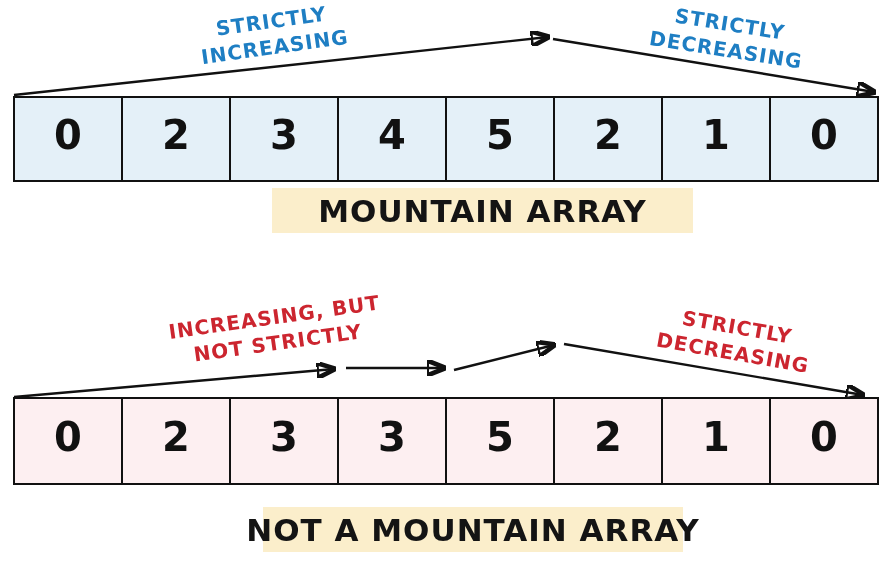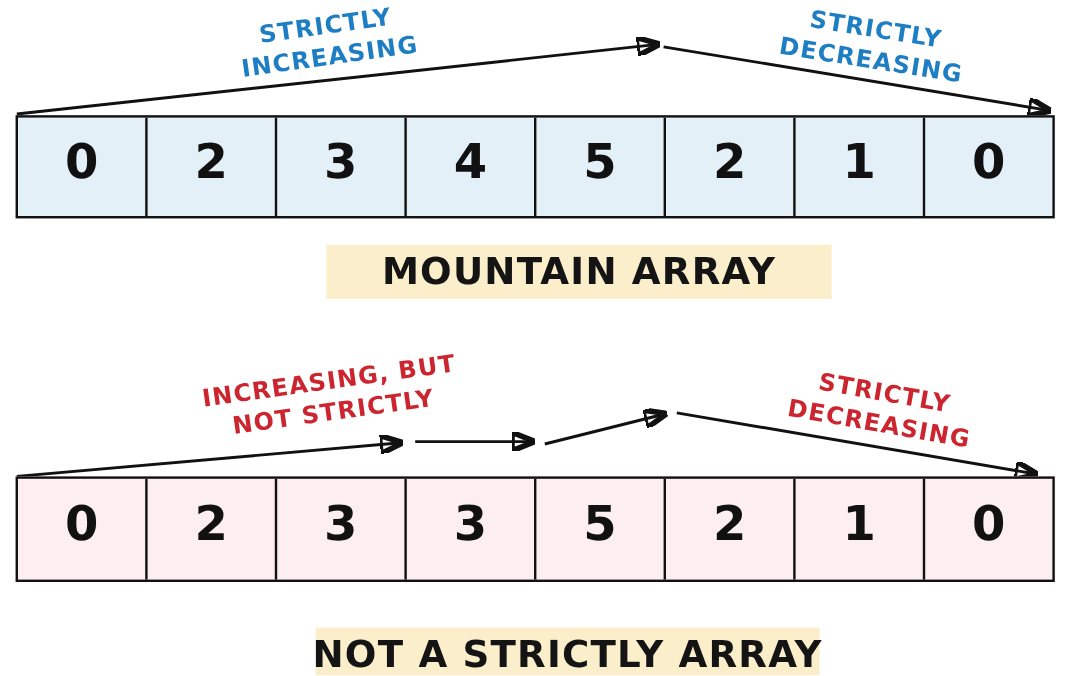--- a/index.html
+++ b/index.html
@@ -43,21 +43,20 @@
     padding-bottom:8px;
   }
   .cell:last-child{border-right:none;}
   .caption{
     position:absolute;
     display:flex;align-items:center;justify-content:center;
     background:var(--caption-bg);
     color:#141414;
     font-size:31px;font-weight:bold;letter-spacing:1px;
     white-space:nowrap;
-    margin-top:16px;
   }
   .caption.mountain{left:272px;top:188px;width:421px;height:45px;}
   .caption.not-mountain{left:263px;top:507px;width:420px;height:45px;}
   .annotation{
     position:absolute;
     text-align:center;
     font-weight:bold;
     letter-spacing:1px;
     line-height:1.3;
     white-space:nowrap;
@@ -124,15 +123,15 @@
     <div class="cell">0</div>
     <div class="cell">2</div>
     <div class="cell">3</div>
     <div class="cell">3</div>
     <div class="cell">5</div>
     <div class="cell">2</div>
     <div class="cell">1</div>
     <div class="cell">0</div>
   </div>
 
-  <div class="caption not-mountain">NOT A STRICTLY ARRAY</div>
+  <div class="caption not-mountain">NOT A MOUNTAIN ARRAY</div>
 
 </div>
 
 </body></html>

